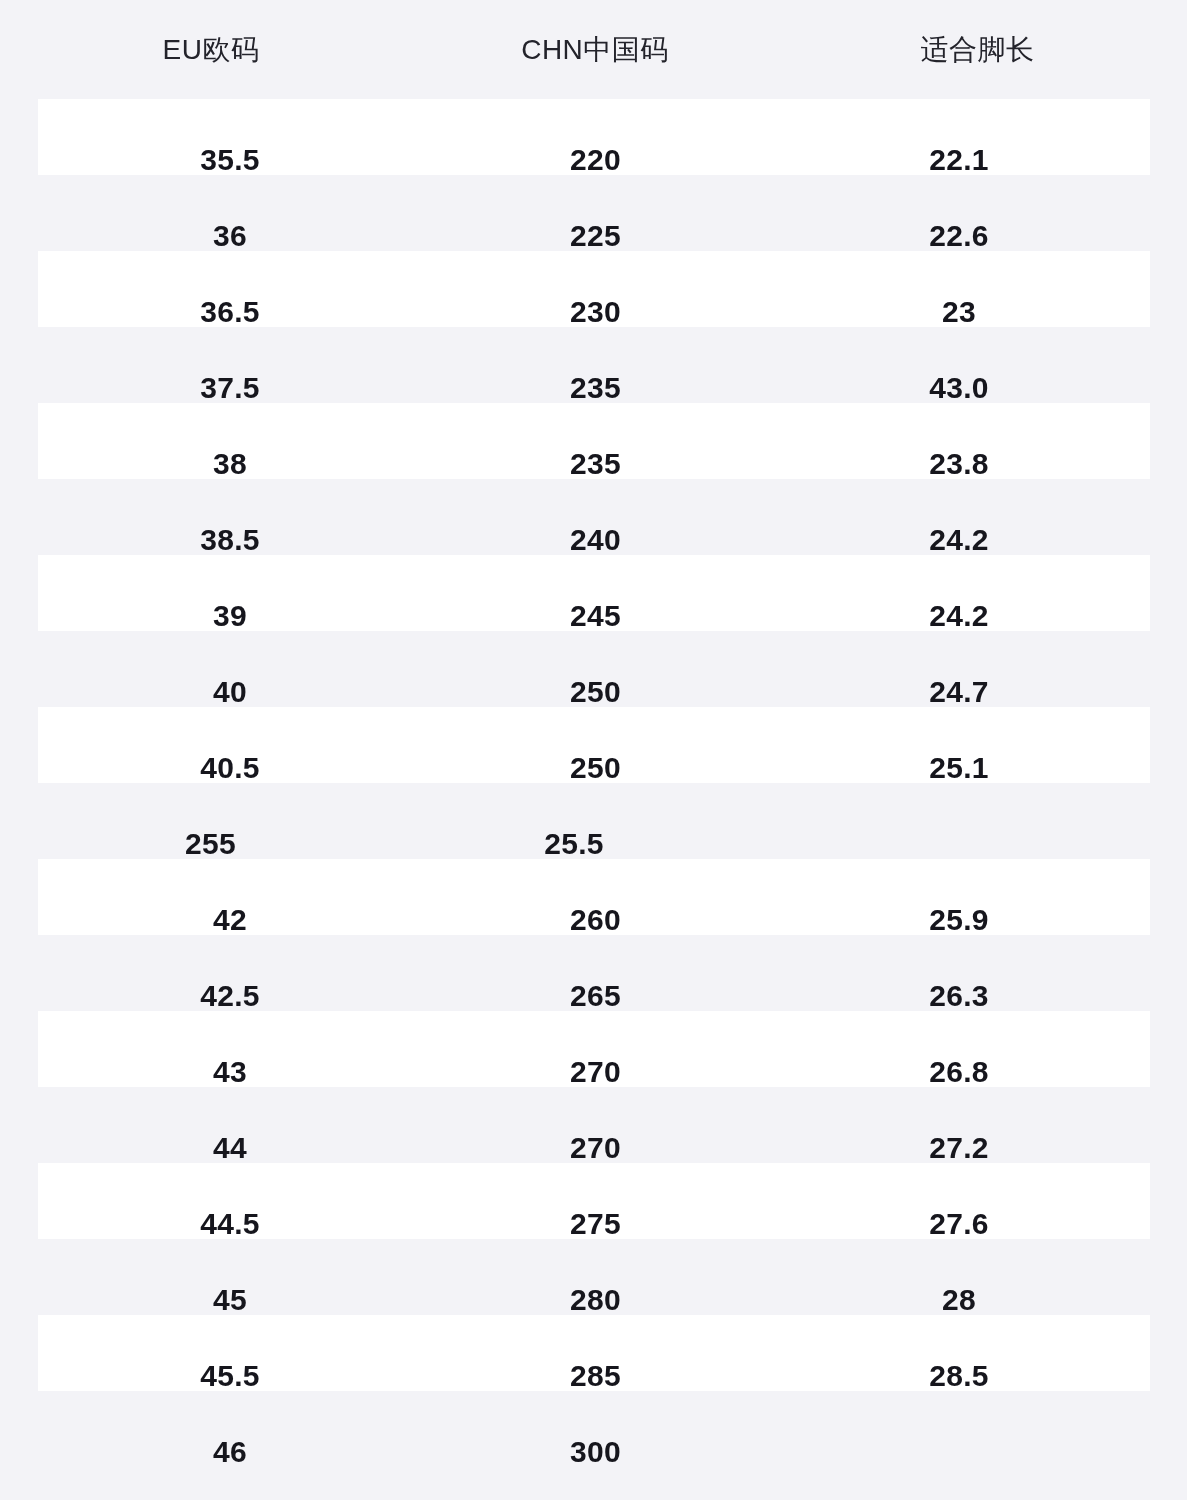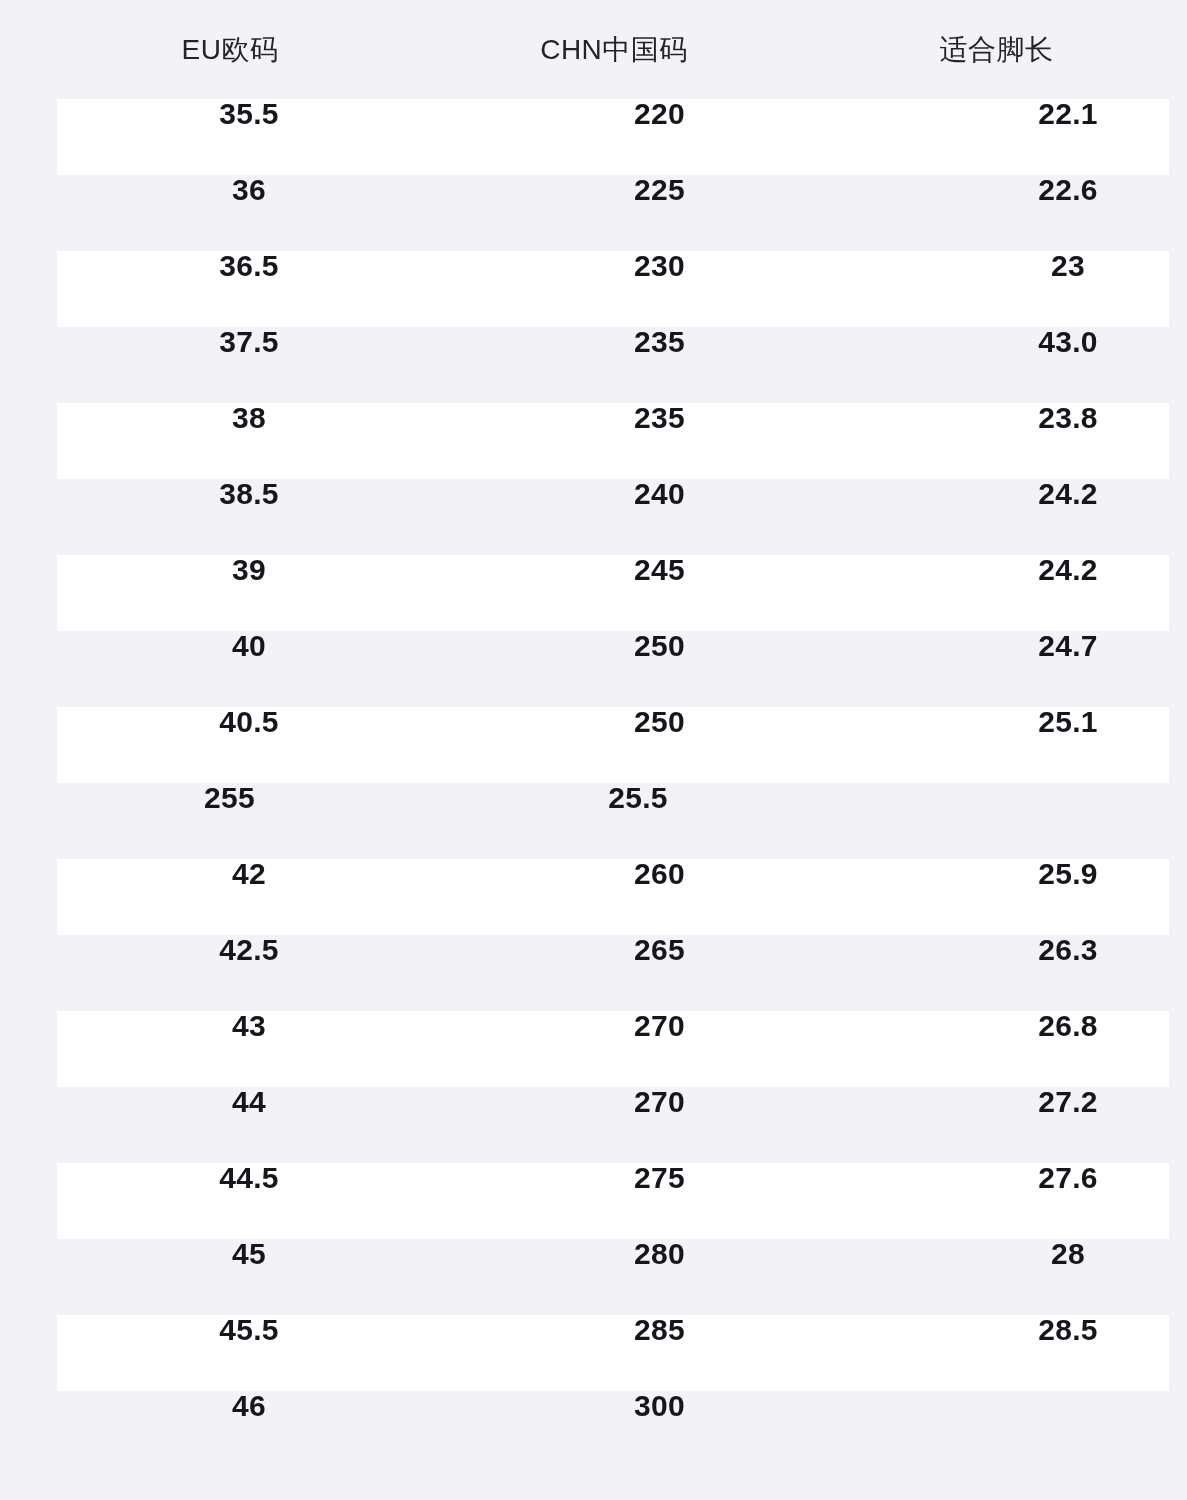--- a/index.html
+++ b/index.html
@@ -13,21 +13,20 @@
     font-family: "Liberation Sans", "DejaVu Sans", sans-serif;
     overflow: hidden;
   }
 
   .size-chart {
     position: relative;
     width: 1034px;
     height: 1500px;
     background: #f3f3f7;
     box-sizing: border-box;
-    padding-left: 19px;
   }
 
   
   .chart-head {
     display: flex;
     width: 1187px;
     height: 99px;
     align-items: center;
     background: #f3f3f7;
   }
@@ -43,26 +42,25 @@
   .col-1 { width: 422px; }
   .col-2 { width: 346px; }
   .col-3 { width: 419px; }
 
   
   .chart-body {
     width: 1187px;
   }
   .chart-row {
     display: flex;
-    align-items: flex-start;
+    align-items: flex-end;
     width: 1112px;
     margin: 0 auto;
     height: 76px;
     box-sizing: border-box;
-    gap: 45px;
   }
   .chart-row.odd {
     background: #ffffff;
   }
   .chart-row.even {
     background: transparent;
   }
   .chart-row .cell {
     flex: 0 0 auto;
     text-align: center;

